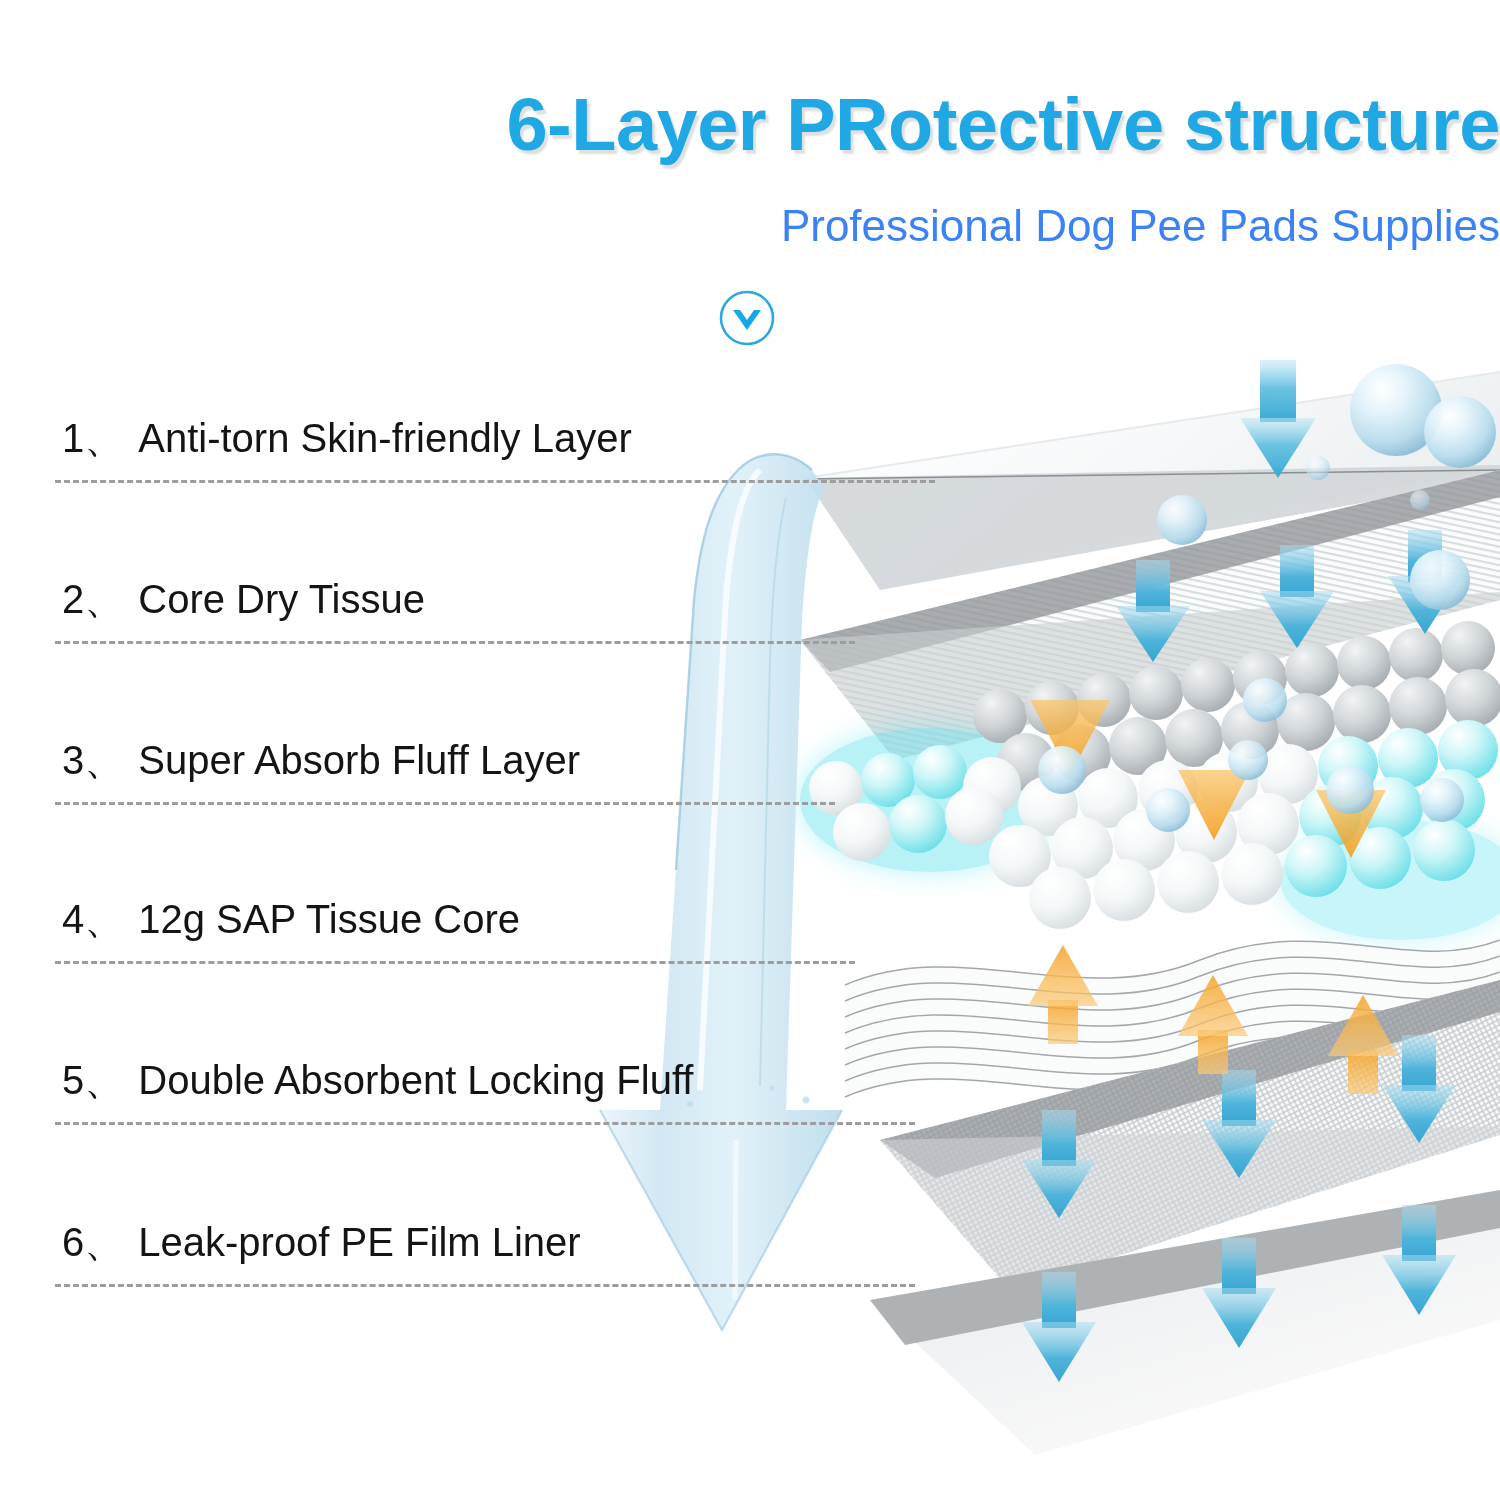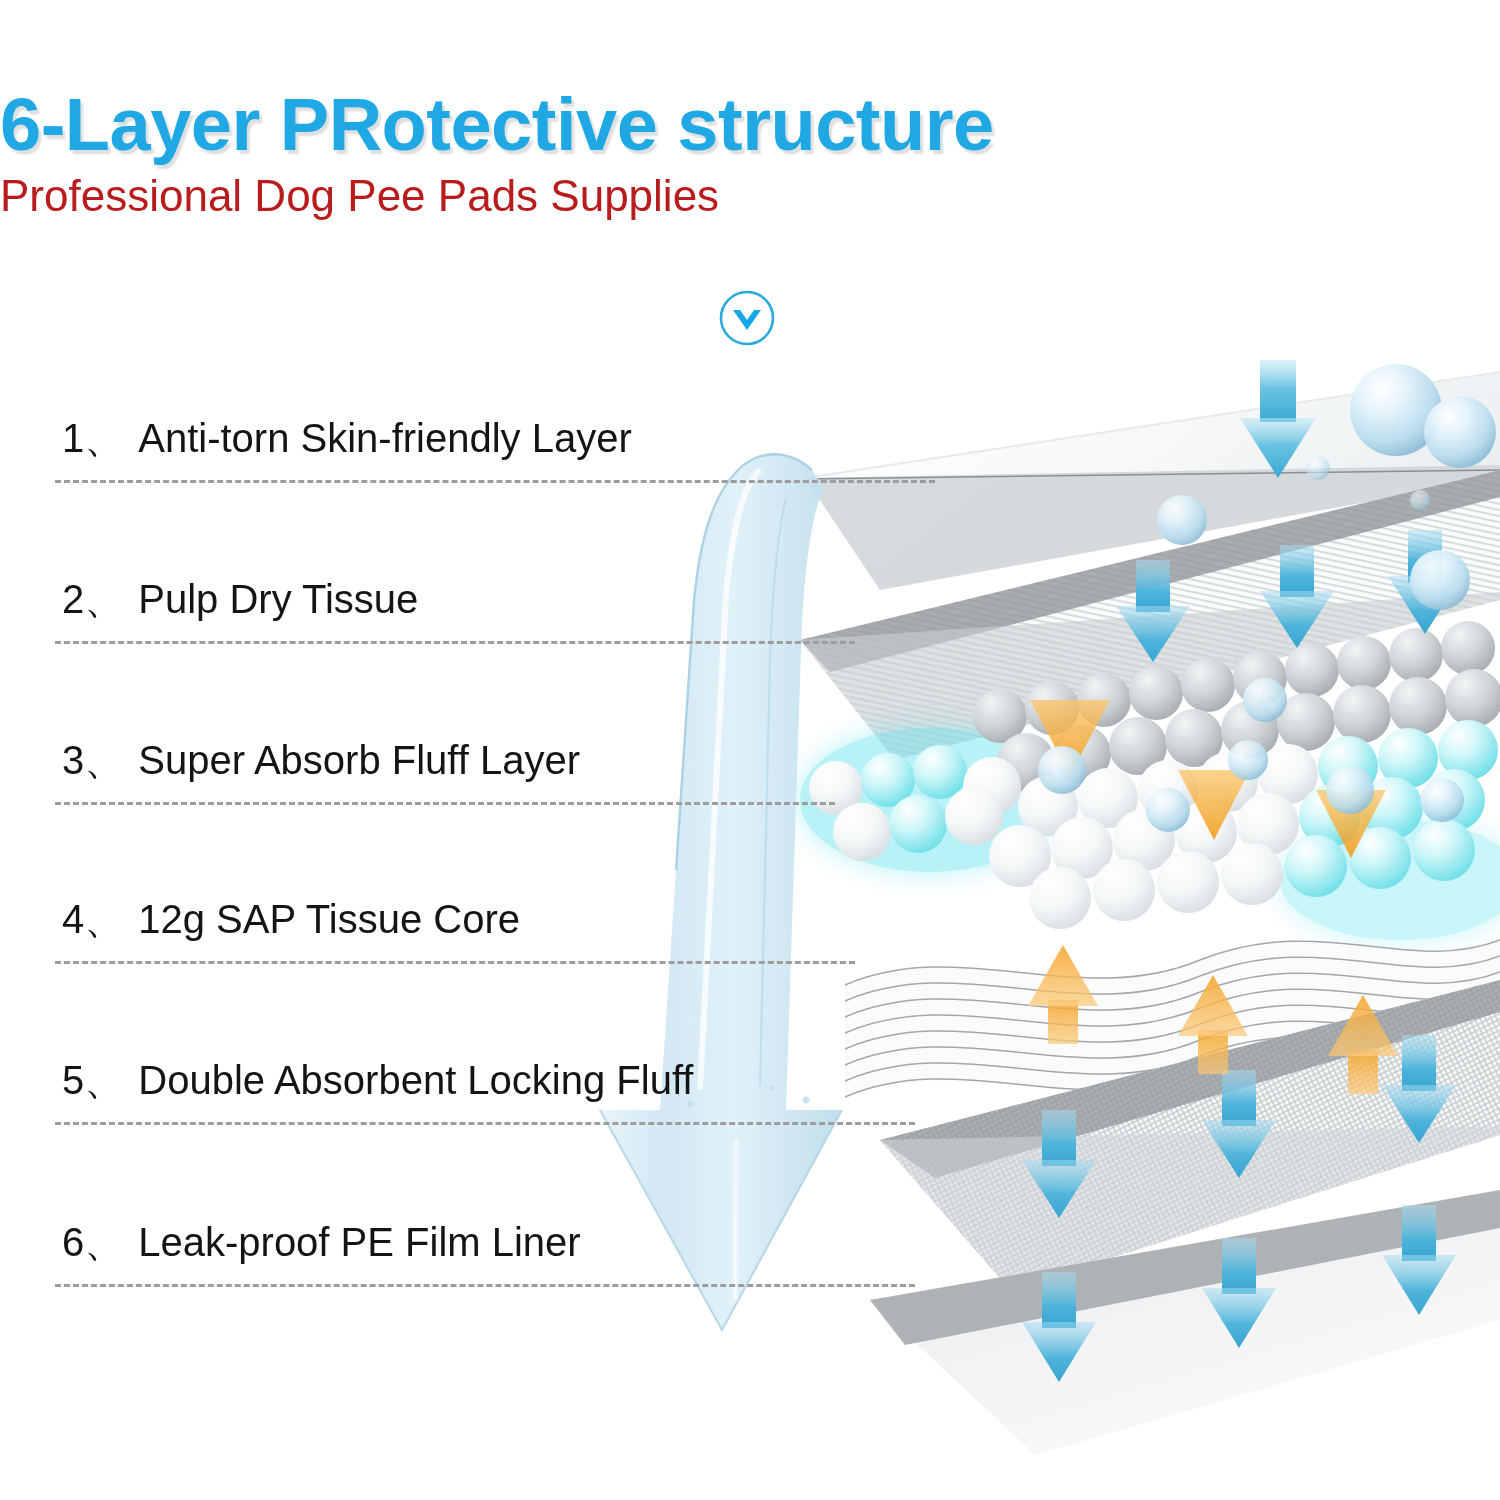--- a/index.html
+++ b/index.html
@@ -6,31 +6,31 @@
   body{
     width:1500px;height:1500px;
     background:#ffffff;
     font-family:"Liberation Sans", sans-serif;
     overflow:hidden;
     position:relative;
   }
   #page{position:relative;width:1500px;height:1500px;overflow:hidden;background:#fff;}
 
   
-  .header{position:absolute;left:0;top:0;width:1500px;text-align:left;}
+  .header{position:absolute;left:0;top:0;width:1500px;text-align:right;}
   .title{
     font-size:74px;font-weight:bold;color:#20a8e4;
     letter-spacing:-0.5px;line-height:1;
     margin-top:88px;
     text-shadow:3px 4px 2px rgba(170,175,180,0.40);
     white-space:nowrap;
   }
   .subtitle{
-    font-size:44px;font-weight:400;color:#b91c1c;
-    margin-top:12px;line-height:1;white-space:nowrap;
+    font-size:44px;font-weight:400;color:#3b82f6;
+    margin-top:42px;line-height:1;white-space:nowrap;
   }
 
   
   .chev-wrap{position:absolute;left:715px;top:286px;width:64px;height:64px;}
 
   
   .rows{position:absolute;left:0;top:0;width:1500px;height:1500px;padding-left:10px;}
   .row{position:absolute;left:0;width:1500px;}
   .row .lbl{
     position:absolute;left:62px;top:0;
@@ -370,21 +370,21 @@
 
     <div class="row" style="top:418px;">
       <div class="lbl">
         <span class="num">1、</span><span class="txt">Anti-torn Skin-friendly Layer</span>
       </div>
       <div class="dash" style="top:62px;width:880px;"></div>
     </div>
 
     <div class="row" style="top:579px;">
       <div class="lbl">
-        <span class="num">2、</span><span class="txt">Pulp Dry Tissue</span>
+        <span class="num">2、</span><span class="txt">Core Dry Tissue</span>
       </div>
       <div class="dash" style="top:62px;width:800px;"></div>
     </div>
 
     <div class="row" style="top:740px;">
       <div class="lbl">
         <span class="num">3、</span><span class="txt">Super Absorb Fluff Layer</span>
       </div>
       <div class="dash" style="top:62px;width:780px;"></div>
     </div>

